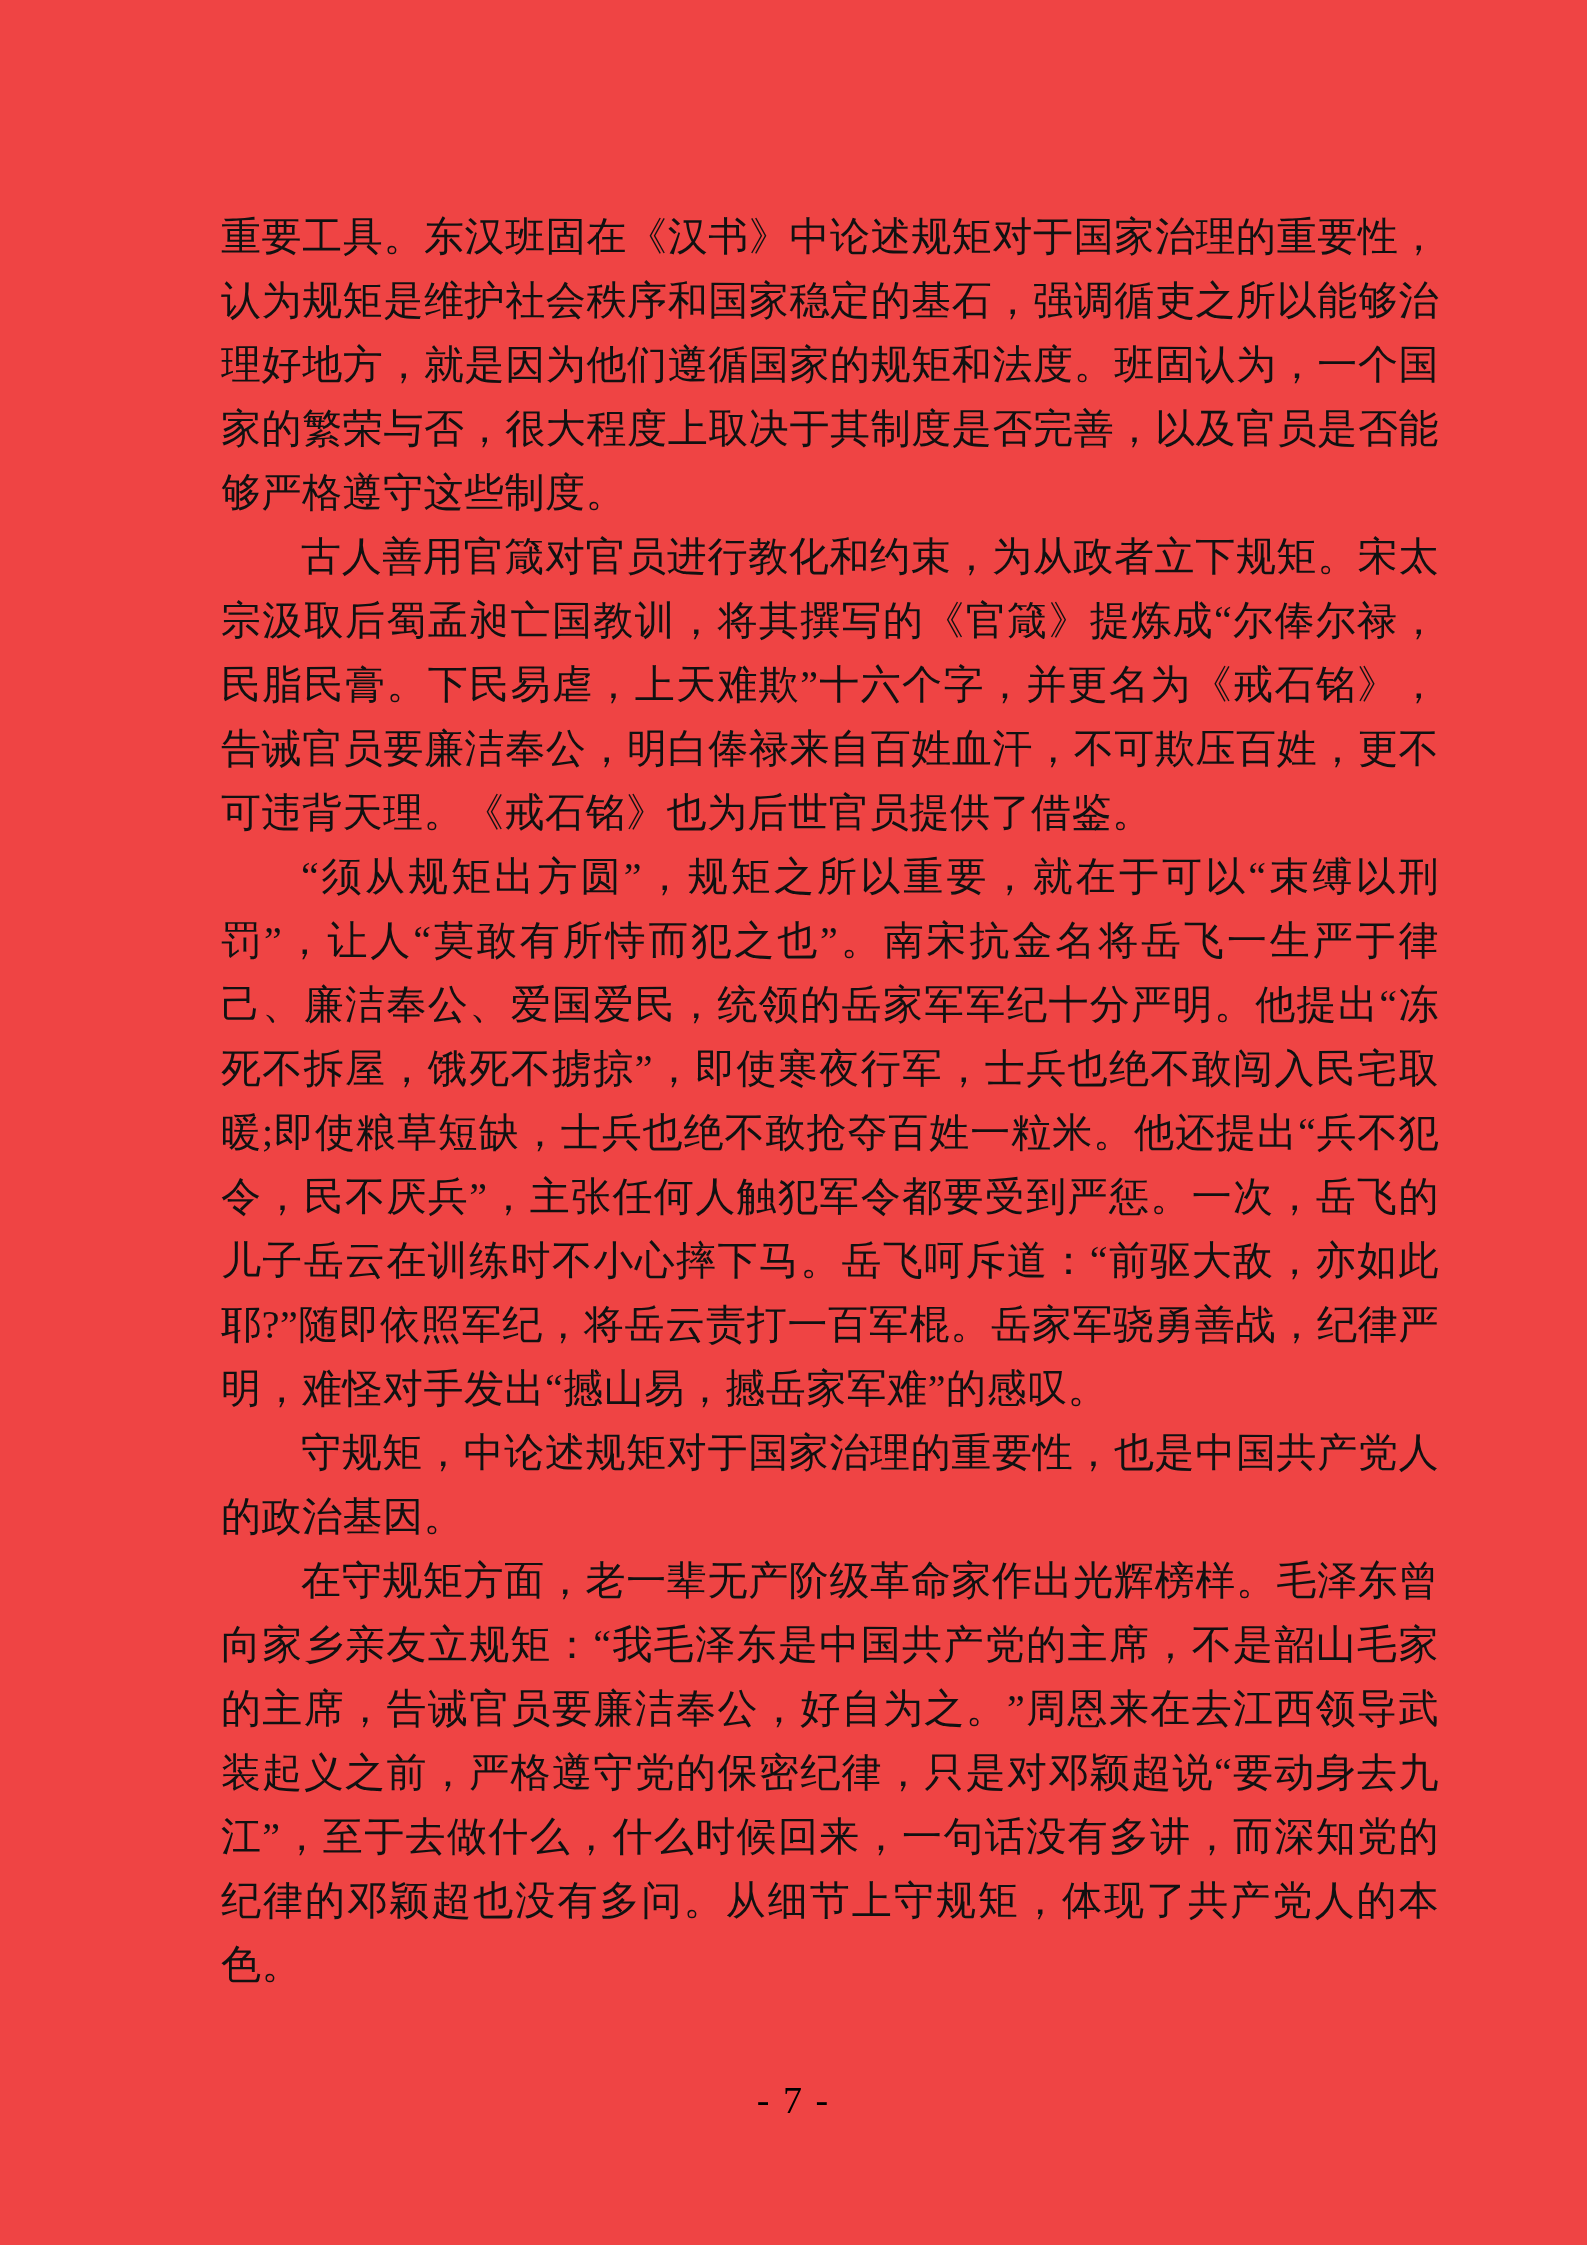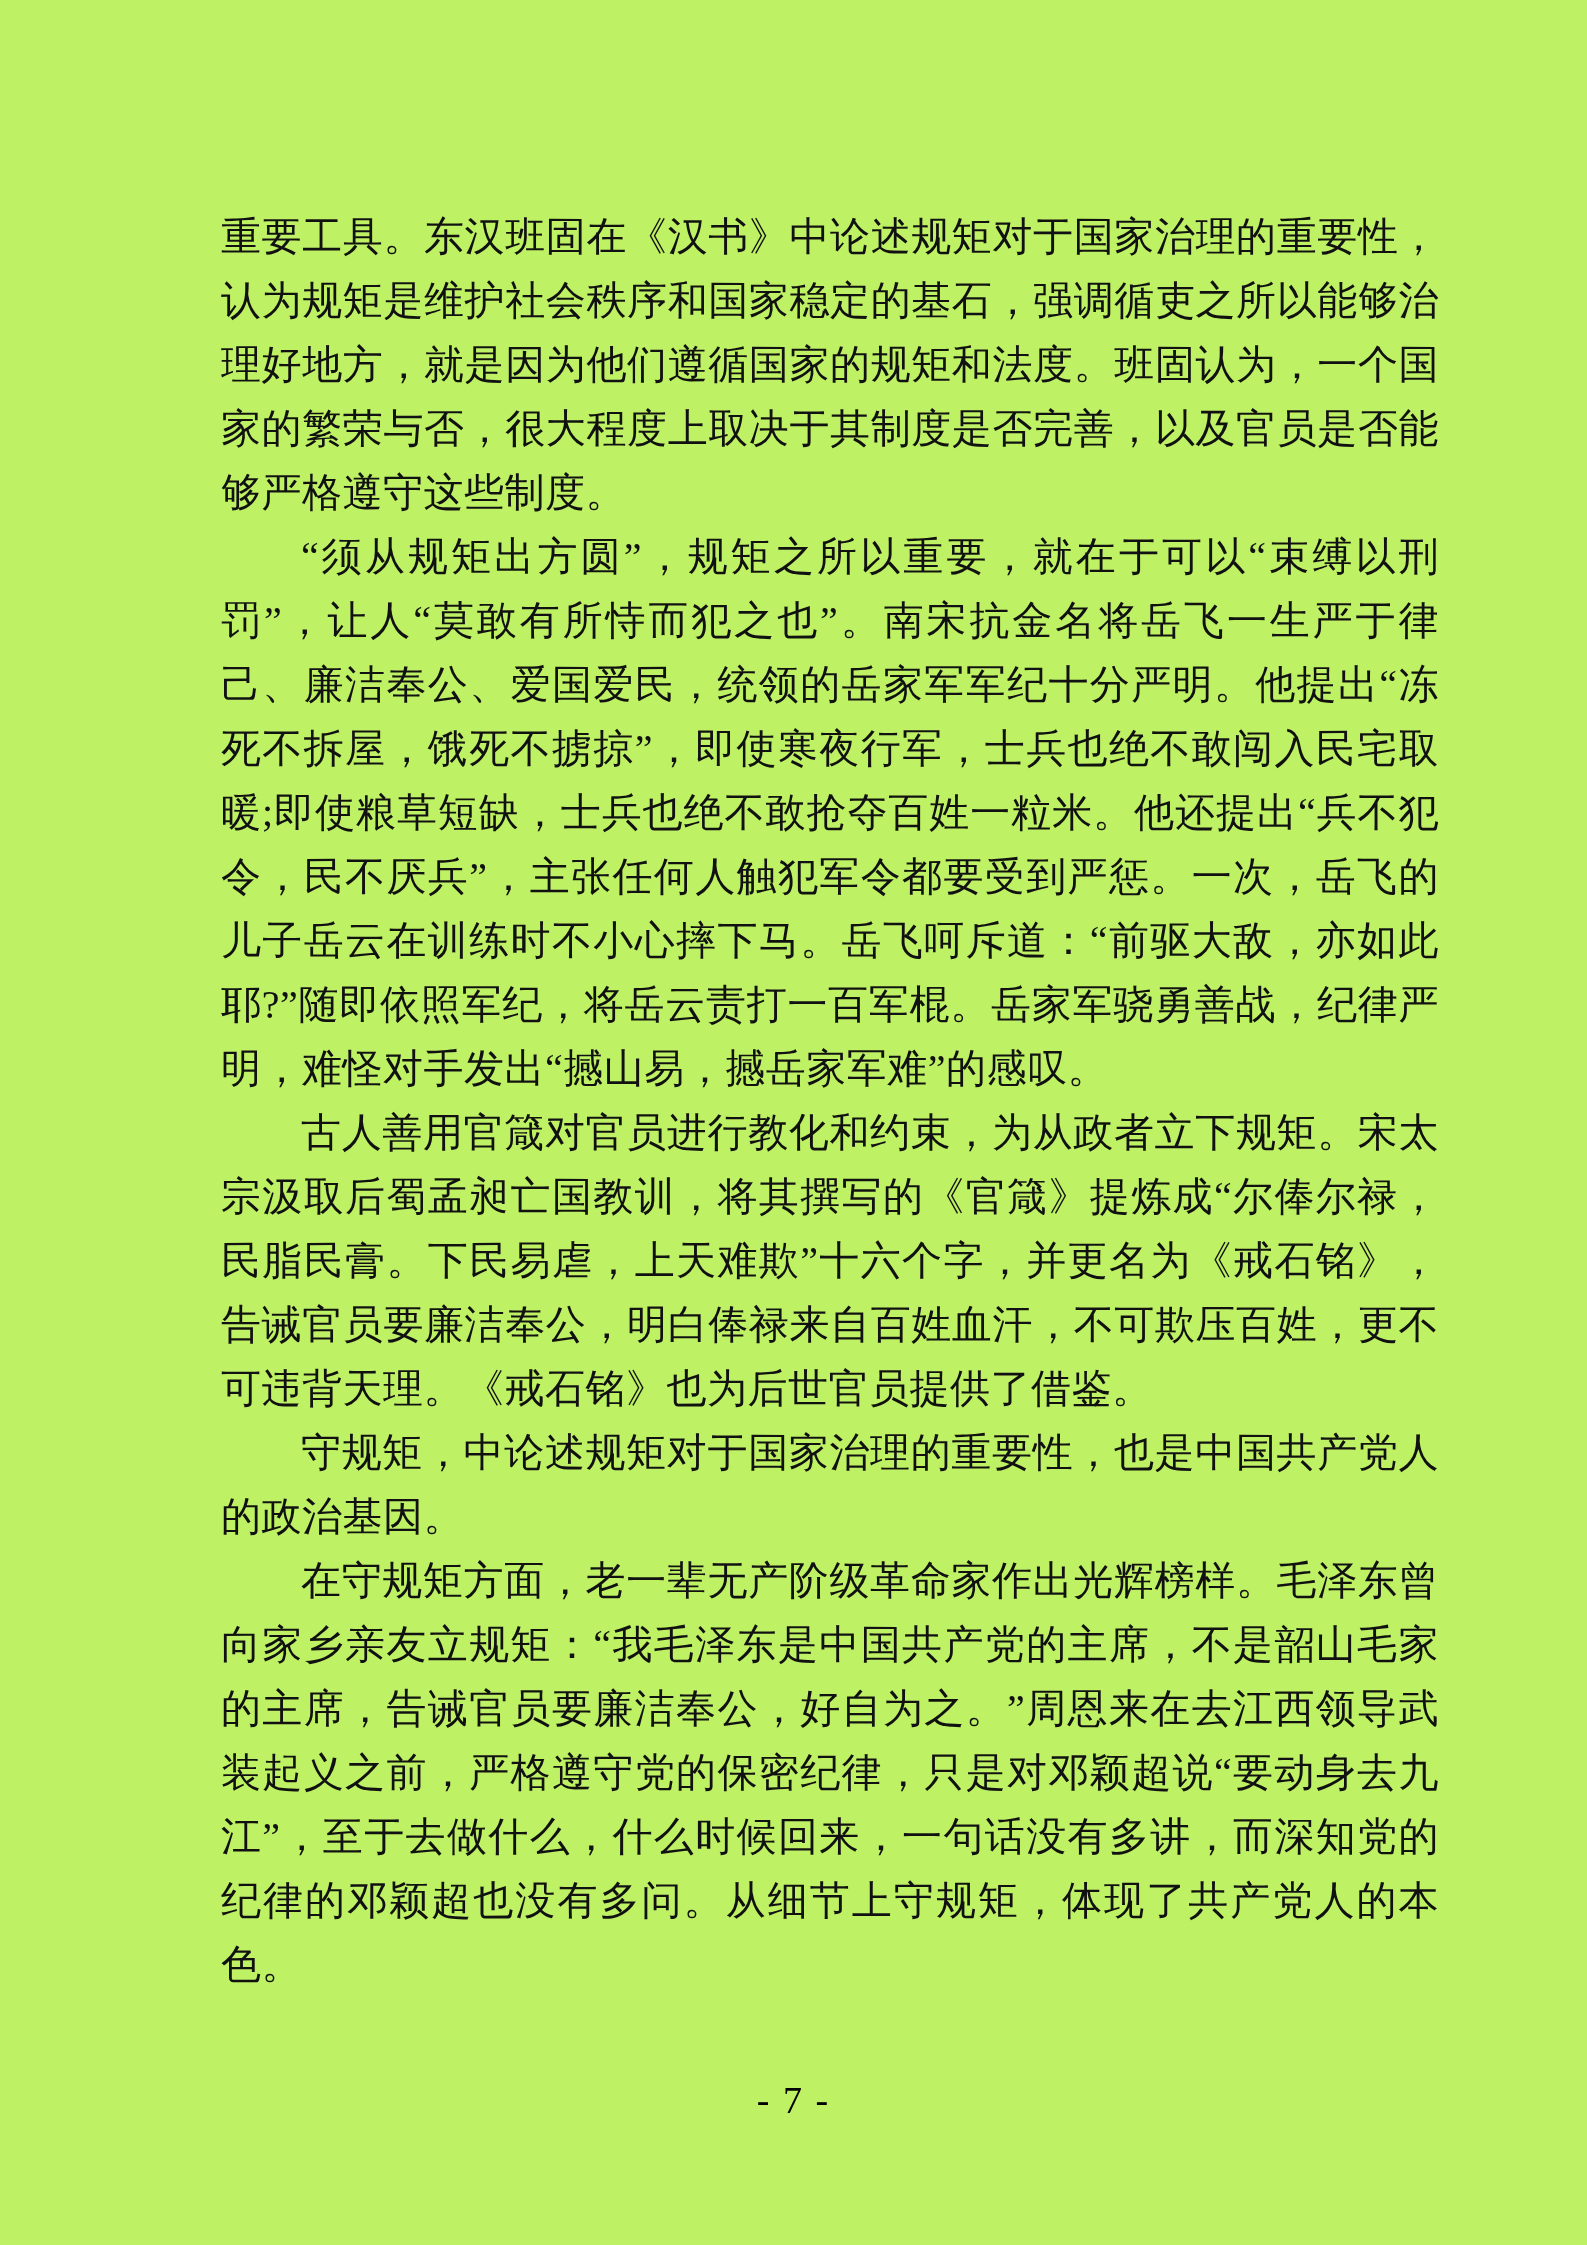--- a/index.html
+++ b/index.html
@@ -4,21 +4,21 @@
 <style>
   html, body {
     margin: 0;
     padding: 0;
     background: #ffffff;
   }
   .page {
     position: relative;
     width: 1587px;
     height: 2245px;
-    background: #bef264;
+    background: #ef4444;
     overflow: hidden;
     font-family: "Liberation Serif", "DejaVu Serif", serif;
     color: #111111;
   }
   .content {
     position: absolute;
     top: 205px;
     left: 221px;
     width: 1218px;
     font-size: 40px;
@@ -47,20 +47,20 @@
     letter-spacing: 2px;
     color: #000000;
   }
 </style>
 </head>
 <body>
 
 <div class="page">
   <div class="content">
     <p class="no-indent">重要工具。东汉班固在《汉书》中论述规矩对于国家治理的重要性，认为规矩是维护社会秩序和国家稳定的基石，强调循吏之所以能够治理好地方，就是因为他们遵循国家的规矩和法度。班固认为，一个国家的繁荣与否，很大程度上取决于其制度是否完善，以及官员是否能够严格遵守这些制度。</p>
+    <p>古人善用官箴对官员进行教化和约束，为从政者立下规矩。宋太宗汲取后蜀孟昶亡国教训，将其撰写的《官箴》提炼成“尔俸尔禄，民脂民膏。下民易虐，上天难欺”十六个字，并更名为《戒石铭》，告诫官员要廉洁奉公，明白俸禄来自百姓血汗，不可欺压百姓，更不可违背天理。《戒石铭》也为后世官员提供了借鉴。</p>
     <p>“须从规矩出方圆”，规矩之所以重要，就在于可以“束缚以刑罚”，让人“莫敢有所恃而犯之也”。南宋抗金名将岳飞一生严于律己、廉洁奉公、爱国爱民，统领的岳家军军纪十分严明。他提出“冻死不拆屋，饿死不掳掠”，即使寒夜行军，士兵也绝不敢闯入民宅取暖;即使粮草短缺，士兵也绝不敢抢夺百姓一粒米。他还提出“兵不犯令，民不厌兵”，主张任何人触犯军令都要受到严惩。一次，岳飞的儿子岳云在训练时不小心摔下马。岳飞呵斥道：“前驱大敌，亦如此耶?”随即依照军纪，将岳云责打一百军棍。岳家军骁勇善战，纪律严明，难怪对手发出“撼山易，撼岳家军难”的感叹。</p>
-    <p>古人善用官箴对官员进行教化和约束，为从政者立下规矩。宋太宗汲取后蜀孟昶亡国教训，将其撰写的《官箴》提炼成“尔俸尔禄，民脂民膏。下民易虐，上天难欺”十六个字，并更名为《戒石铭》，告诫官员要廉洁奉公，明白俸禄来自百姓血汗，不可欺压百姓，更不可违背天理。《戒石铭》也为后世官员提供了借鉴。</p>
     <p>守规矩，中论述规矩对于国家治理的重要性，也是中国共产党人的政治基因。</p>
     <p>在守规矩方面，老一辈无产阶级革命家作出光辉榜样。毛泽东曾向家乡亲友立规矩：“我毛泽东是中国共产党的主席，不是韶山毛家的主席，告诫官员要廉洁奉公，好自为之。”周恩来在去江西领导武装起义之前，严格遵守党的保密纪律，只是对邓颖超说“要动身去九江”，至于去做什么，什么时候回来，一句话没有多讲，而深知党的纪律的邓颖超也没有多问。从细节上守规矩，体现了共产党人的本色。</p>
   </div>
 
   <div class="footer">- 7 -</div>
 </div>
 
 </body></html>

